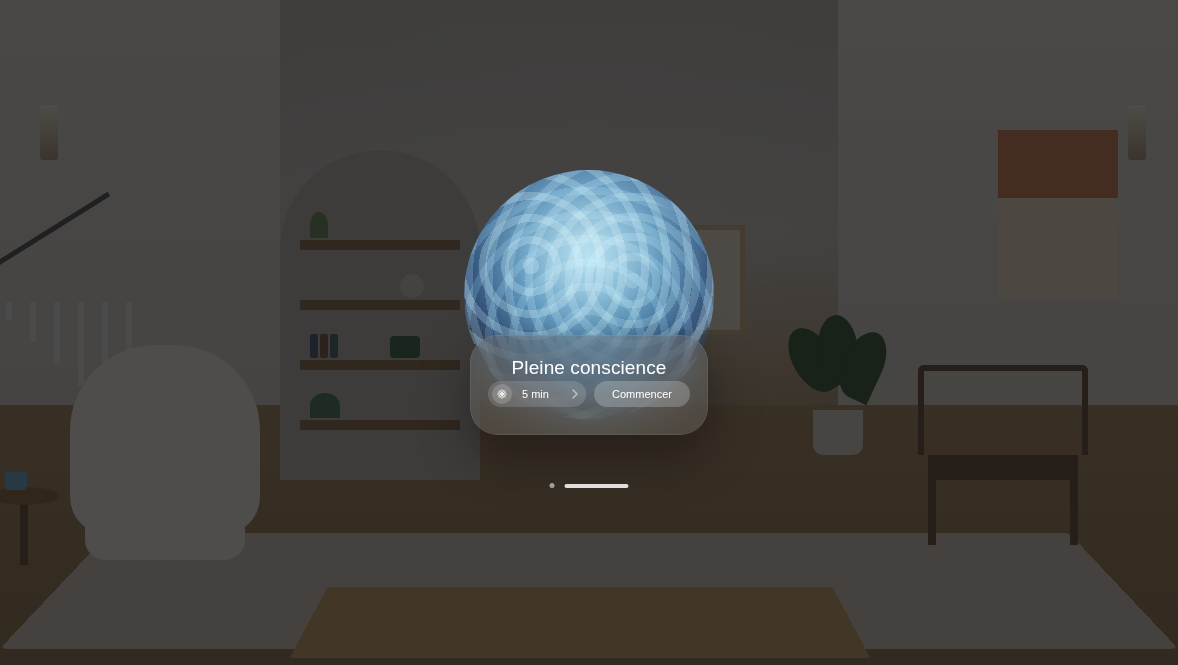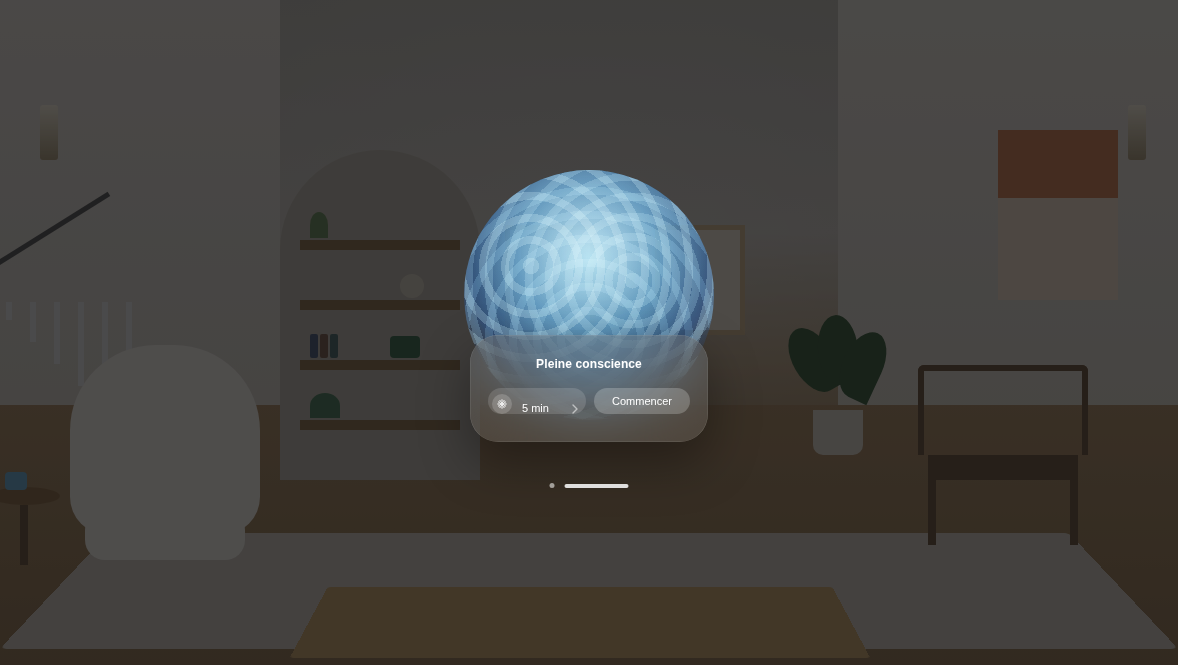--- a/index.html
+++ b/index.html
@@ -229,24 +229,24 @@
       border-radius: 28px;
       background: rgba(120,115,110,0.35);
       backdrop-filter: blur(28px) saturate(1.2);
       -webkit-backdrop-filter: blur(28px) saturate(1.2);
       box-shadow: 0 20px 50px rgba(0,0,0,0.35), inset 0 0 0 0.5px rgba(255,255,255,0.15);
       text-align: center;
       color: #fff;
     }
     
     .panel-title {
-      font-size: 12px;
-      font-weight: 700;
+      font-size: 19px;
+      font-weight: 400;
       letter-spacing: 0.1px;
-      margin-bottom: 17px;
+      margin-bottom: 2px;
     }
     
     .panel-desc {
       font-size: 9.5px;
       line-height: 1.4;
       color: rgba(255,255,255,0.72);
       margin-bottom: 18px;
       padding: 0 4px;
     }
     
@@ -268,21 +268,20 @@
       cursor: pointer;
       border: none;
       gap: 8px;
     }
     
     .duration-pill {
       padding: 0 8px 0 4px;
       width: 98px;
       justify-content: flex-start;
       position: relative;
-      align-items: flex-end;
     }
     
     .duration-pill .mode-icon-wrap {
       width: 20px; height: 20px; border-radius: 50%;
       background: rgba(255,255,255,0.18);
       display:inline-flex; align-items:center; justify-content:center;
       flex-shrink:0;
     }
     
     .duration-pill .duration-text {

